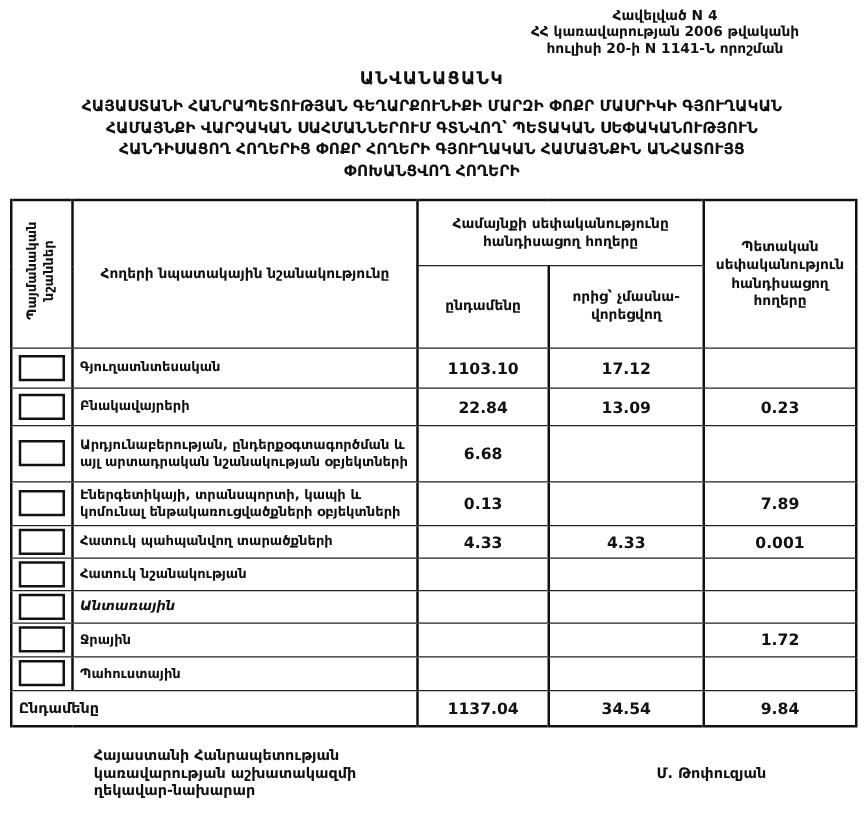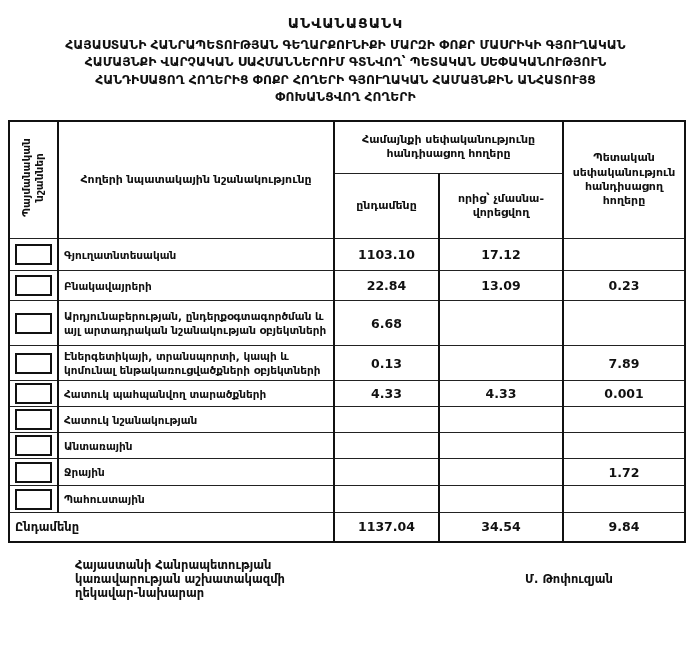--- a/index.html
+++ b/index.html
@@ -134,20 +134,25 @@
     font-size: 11.5px;
     font-weight: bold;
     white-space: nowrap;
   }
 </style>
 </head>
 <body>
 
 <div class="page">
 
+  <div class="appendix-note">
+    <div>Հավելված N 4</div>
+    <div>ՀՀ կառավարության 2006 թվականի</div>
+    <div>հուլիսի 20-ի N 1141-Ն որոշման</div>
+  </div>
 
   <div class="doc-title">ԱՆՎԱՆԱՑԱՆԿ</div>
 
   <div class="doc-subtitle">
     <div>ՀԱՅԱՍՏԱՆԻ ՀԱՆՐԱՊԵՏՈՒԹՅԱՆ ԳԵՂԱՐՔՈՒՆԻՔԻ ՄԱՐԶԻ ՓՈՔՐ ՄԱՍՐԻԿԻ ԳՅՈՒՂԱԿԱՆ</div>
     <div>ՀԱՄԱՅՆՔԻ ՎԱՐՉԱԿԱՆ ՍԱՀՄԱՆՆԵՐՈՒՄ ԳՏՆՎՈՂ՝ ՊԵՏԱԿԱՆ ՍԵՓԱԿԱՆՈՒԹՅՈՒՆ</div>
     <div>ՀԱՆԴԻՍԱՑՈՂ ՀՈՂԵՐԻՑ ՓՈՔՐ ՀՈՂԵՐԻ ԳՅՈՒՂԱԿԱՆ ՀԱՄԱՅՆՔԻՆ ԱՆՀԱՏՈՒՅՑ</div>
     <div>ՓՈԽԱՆՑՎՈՂ ՀՈՂԵՐԻ</div>
   </div>
 
@@ -221,21 +226,21 @@
       </tr>
       <tr style="height:26px;">
         <td class="sign-cell">
             <div class="sign-box"></div>
           </td>
         <td class="row-label">Հատուկ նշանակության</td>
         <td class="num-cell"></td>
         <td class="num-cell"></td>
         <td class="num-cell"></td>
       </tr>
-      <tr style="height:25px;">
+      <tr style="height:25px;font-style:italic;">
         <td class="sign-cell">
             <div class="sign-box"></div>
           </td>
         <td class="row-label">Անտառային</td>
         <td class="num-cell"></td>
         <td class="num-cell"></td>
         <td class="num-cell"></td>
       </tr>
       <tr style="height:27px;">
         <td class="sign-cell">

